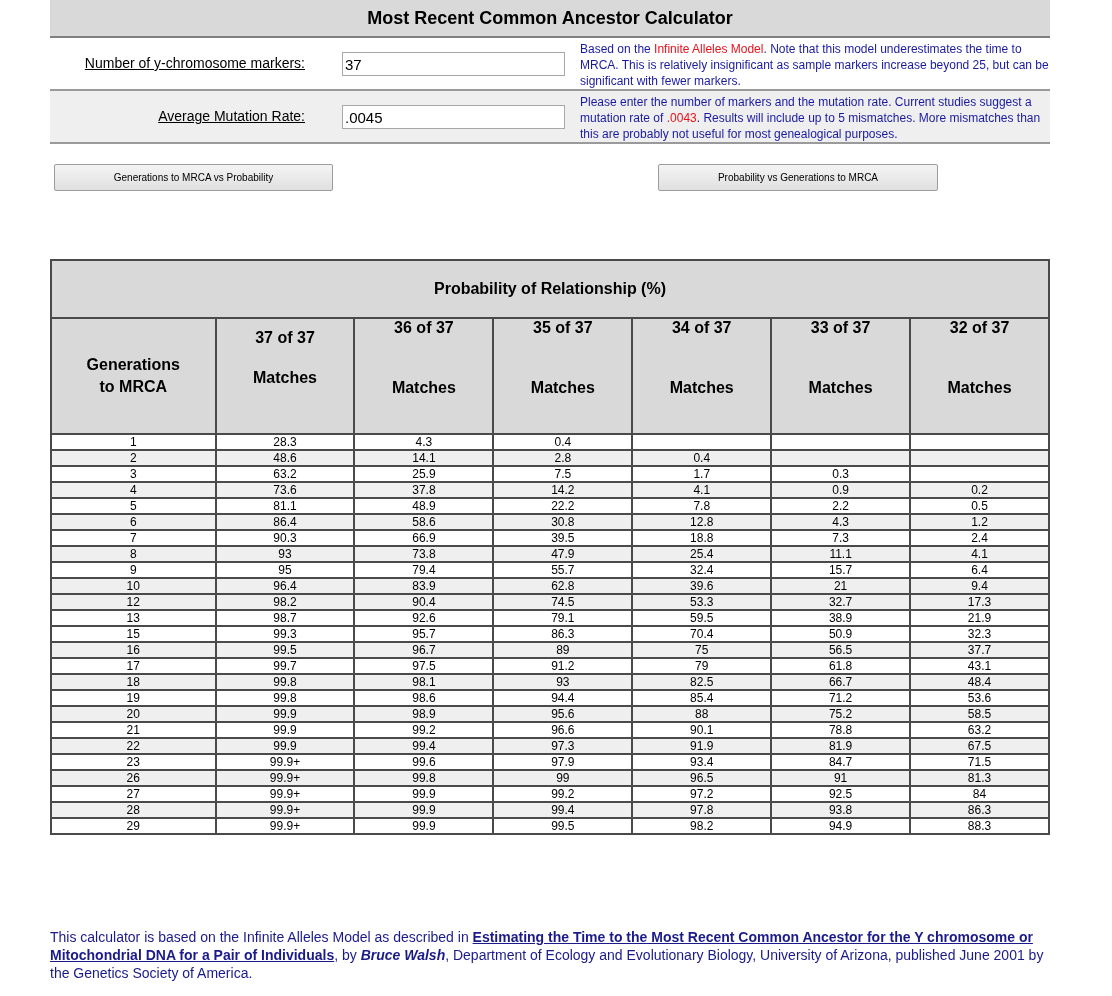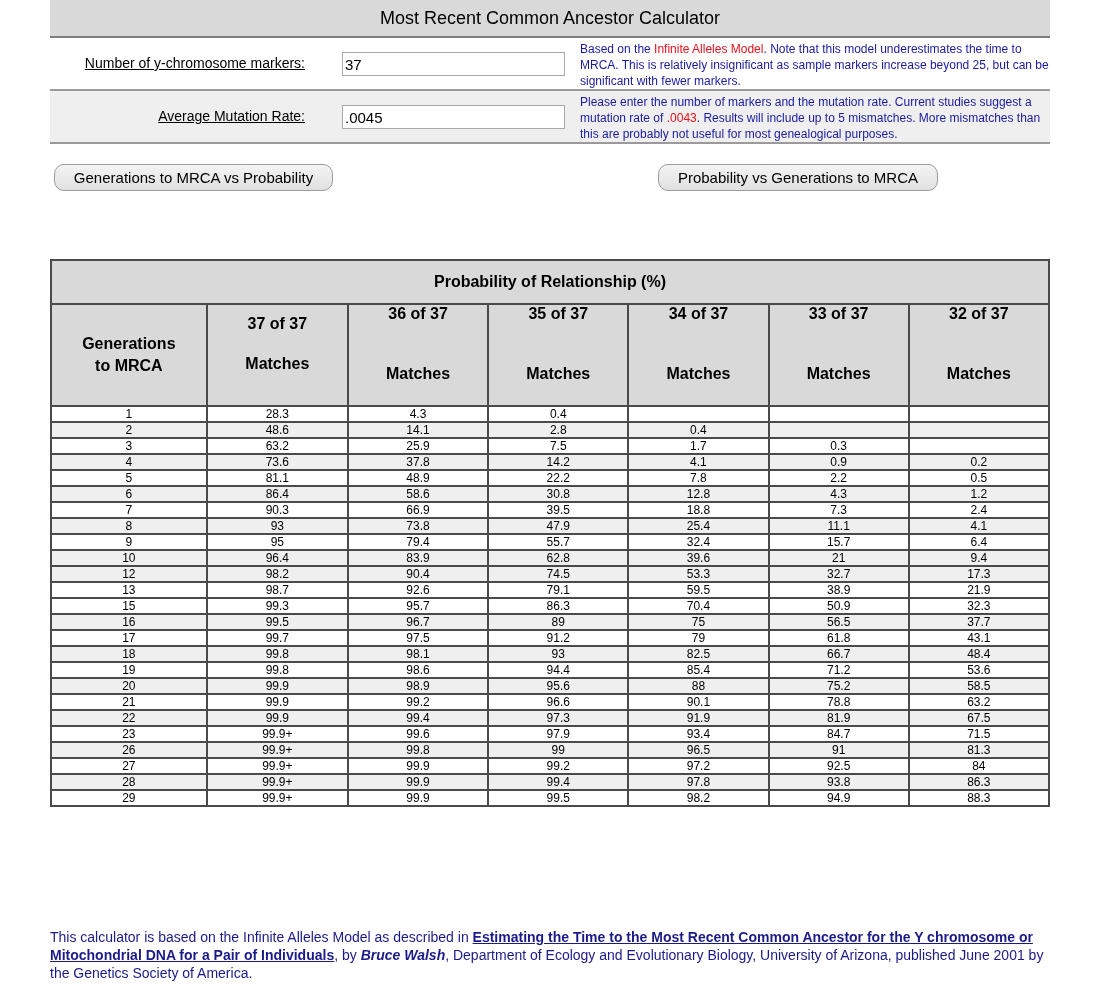--- a/index.html
+++ b/index.html
@@ -1,33 +1,33 @@
 <!DOCTYPE html>
 <html><head>
 <meta charset="utf-8">
 <style>
   html, body { margin: 0; padding: 0; background: #ffffff; }
   body { width: 1112px; height: 996px; position: relative; font-family: "Liberation Sans", sans-serif; color: #000; overflow: hidden; }
 
-  .title-bar { position: absolute; left: 50px; top: 0; width: 1000px; height: 36px; background: #d9d9d9; border-bottom: 2px solid #808080; text-align: center; font-weight: normal; font-size: 18px; line-height: 36px; }
+  .title-bar { position: absolute; left: 50px; top: 0; width: 1000px; height: 36px; background: #d9d9d9; border-bottom: 2px solid #808080; text-align: center; font-weight: bold; font-size: 18px; line-height: 36px; }
 
   .form-row { position: absolute; left: 50px; width: 1000px; height: 51px; border-bottom: 2px solid #9a9a9a; }
   .form-row.r1 { top: 38px; background: #ffffff; }
   .form-row.r2 { top: 91px; background: #efefef; }
   .form-label { position: absolute; right: 745px; top: 0; line-height: 51px; font-size: 14px; text-align: right; white-space: nowrap; text-decoration: underline; }
   .form-input { position: absolute; left: 292px; top: 14px; width: 223px; height: 24px; border: 1px solid #a8a8a8; background: #fff; font-family: "Liberation Sans", sans-serif; font-size: 15px; padding: 0 0 0 2px; box-sizing: border-box; color: #000; }
   .note { position: absolute; left: 530px; top: 3px; width: 470px; font-size: 12px; line-height: 16px; color: #1a1aa0; }
   .note .red { color: #e8101a; }
 
-  .btn { position: absolute; top: 164px; height: 27px; background: linear-gradient(#f4f4f4, #e0e0e0); border: 1px solid #9c9c9c; border-radius: 10px; font-family: "Liberation Sans", sans-serif; font-size: 15px; color: #000; padding: 0 9px; cursor: pointer; }
+  .btn { position: absolute; top: 164px; height: 27px; background: linear-gradient(#f4f4f4, #e0e0e0); border: 1px solid #9c9c9c; border-radius: 2px; font-family: "Liberation Sans", sans-serif; font-size: 10px; color: #000; padding: 0 9px; cursor: pointer; }
   .btn.b1 { left: 54px; width: 279px; }
   .btn.b2 { left: 658px; width: 280px; }
 
   table.results { position: absolute; left: 50px; top: 259px; width: 1000px; border-collapse: collapse; border: 2px solid #4a4a4a; }
-  table.results th { background: #d9d9d9; border: 2px solid #4a4a4a; font-size: 16px; font-weight: bold; padding: 9px; }
+  table.results th { background: #d9d9d9; border: 2px solid #4a4a4a; font-size: 16px; font-weight: bold; padding: 16px; }
   th.super { height: 24px; line-height: 22px; text-align: center; }
   th.gen { width: 143px; height: 82px; vertical-align: middle; line-height: 22px; }
   th.col { width: 140px; height: 82px; position: relative; }
   th.col .top { position: absolute; left: 0; right: 0; text-align: center; }
   th.col .bot { position: absolute; left: 0; right: 0; text-align: center; }
   th.col.first .top { top: 10px; }
   th.col.first .bot { top: 50px; }
   th.col.rest .top { top: 0px; }
   th.col.rest .bot { top: 60px; }
   table.results td { border: 2px solid #4a4a4a; height: 14px; line-height: 14px; font-size: 12px; text-align: center; padding: 0; }

